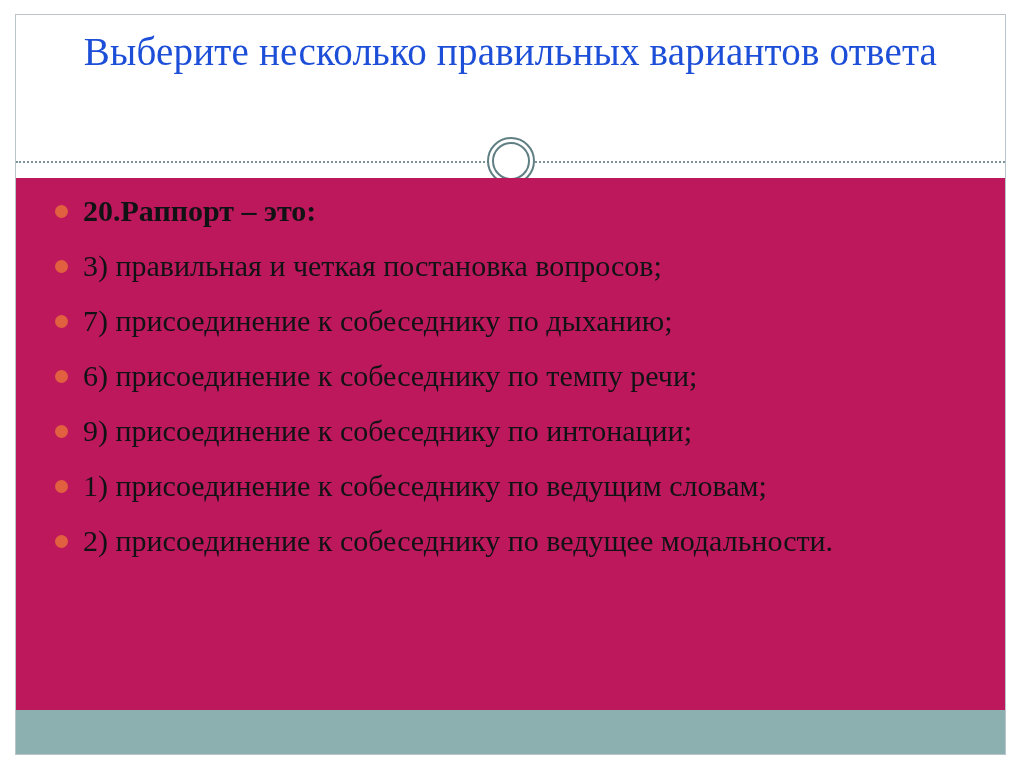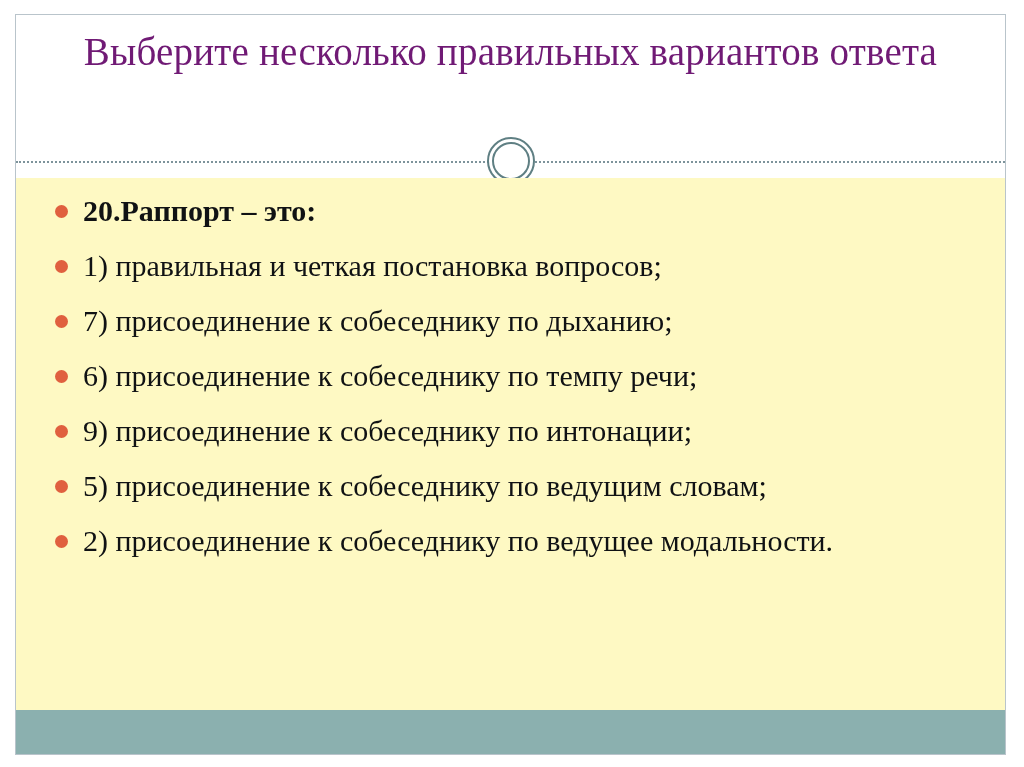--- a/index.html
+++ b/index.html
@@ -36,21 +36,21 @@
     height: 133px;
     background: #ffffff;
     box-sizing: border-box;
     display: flex;
     flex-direction: column;
     align-items: center;
     justify-content: flex-start;
     padding-top: 10px;
   }
   .slide-title {
-    color: #701a75;
+    color: #1d4ed8;
     font-size: 39px;
     line-height: 53px;
     font-weight: normal;
     text-align: center;
     width: 92%;
     margin: 0;
     letter-spacing: 0.2px;
     font-family: "Liberation Serif", "DejaVu Serif", serif;
   }
 
@@ -96,21 +96,21 @@
     box-sizing: border-box;
   }
 
   
   .slide-body {
     position: absolute;
     left: 0;
     top: 163px;
     right: 0;
     bottom: 44px;
-    background: #fef9c3;
+    background: #be185d;
     padding: 9px 55px 0 22px;
     box-sizing: border-box;
   }
   .bullet-list {
     list-style: none;
     margin: 0;
     padding: 0;
   }
   .bullet-item {
     position: relative;
@@ -154,24 +154,24 @@
   </div>
 
   <div class="divider-wrap">
     <div class="divider-line"></div>
     <div class="divider-circle"></div>
   </div>
 
   <div class="slide-body">
     <ul class="bullet-list" id="bullet-list">
         <li class="bullet-item is-bold"><span class="bullet-dot"></span><span>20.Раппорт – это:</span></li>
-        <li class="bullet-item"><span class="bullet-dot"></span><span>1) правильная и четкая постановка вопросов;</span></li>
+        <li class="bullet-item"><span class="bullet-dot"></span><span>3) правильная и четкая постановка вопросов;</span></li>
         <li class="bullet-item"><span class="bullet-dot"></span><span>7) присоединение к собеседнику по дыханию;</span></li>
         <li class="bullet-item"><span class="bullet-dot"></span><span>6) присоединение к собеседнику по темпу речи;</span></li>
         <li class="bullet-item"><span class="bullet-dot"></span><span>9) присоединение к собеседнику по интонации;</span></li>
-        <li class="bullet-item"><span class="bullet-dot"></span><span>5) присоединение к собеседнику по ведущим словам;</span></li>
+        <li class="bullet-item"><span class="bullet-dot"></span><span>1) присоединение к собеседнику по ведущим словам;</span></li>
         <li class="bullet-item"><span class="bullet-dot"></span><span>2) присоединение к собеседнику по ведущее модальности.</span></li>
       </ul>
   </div>
 
   <div class="slide-footer"></div>
 
 </div>
 
 </body></html>

